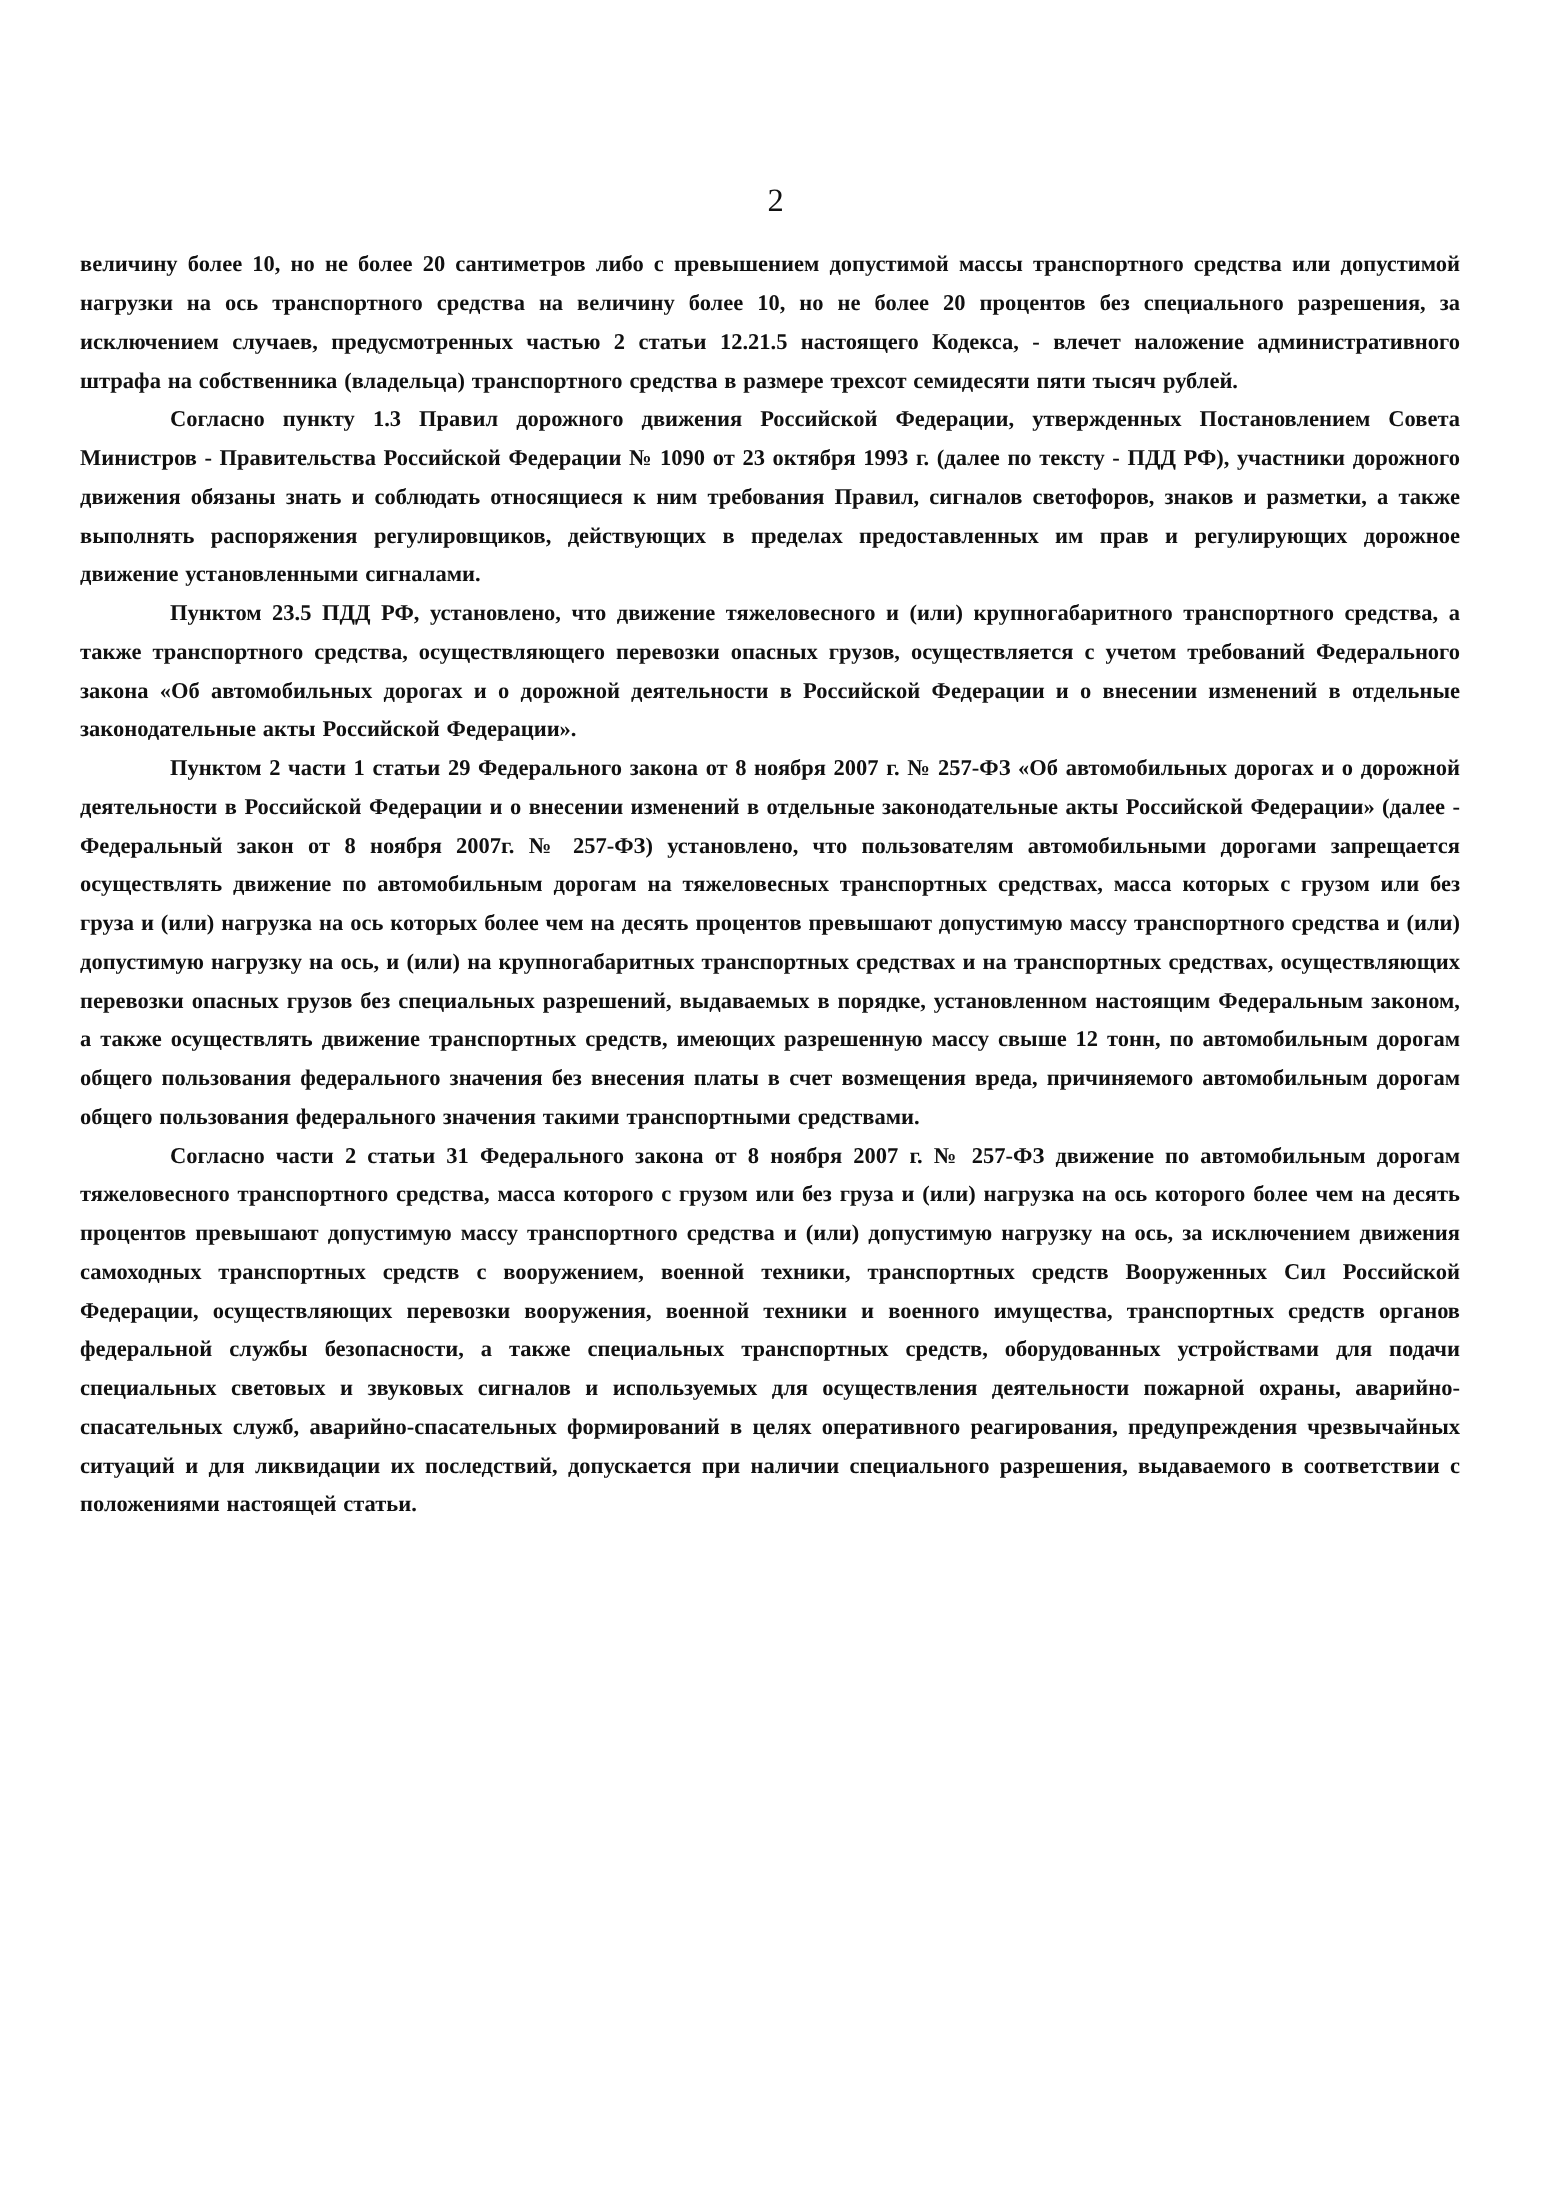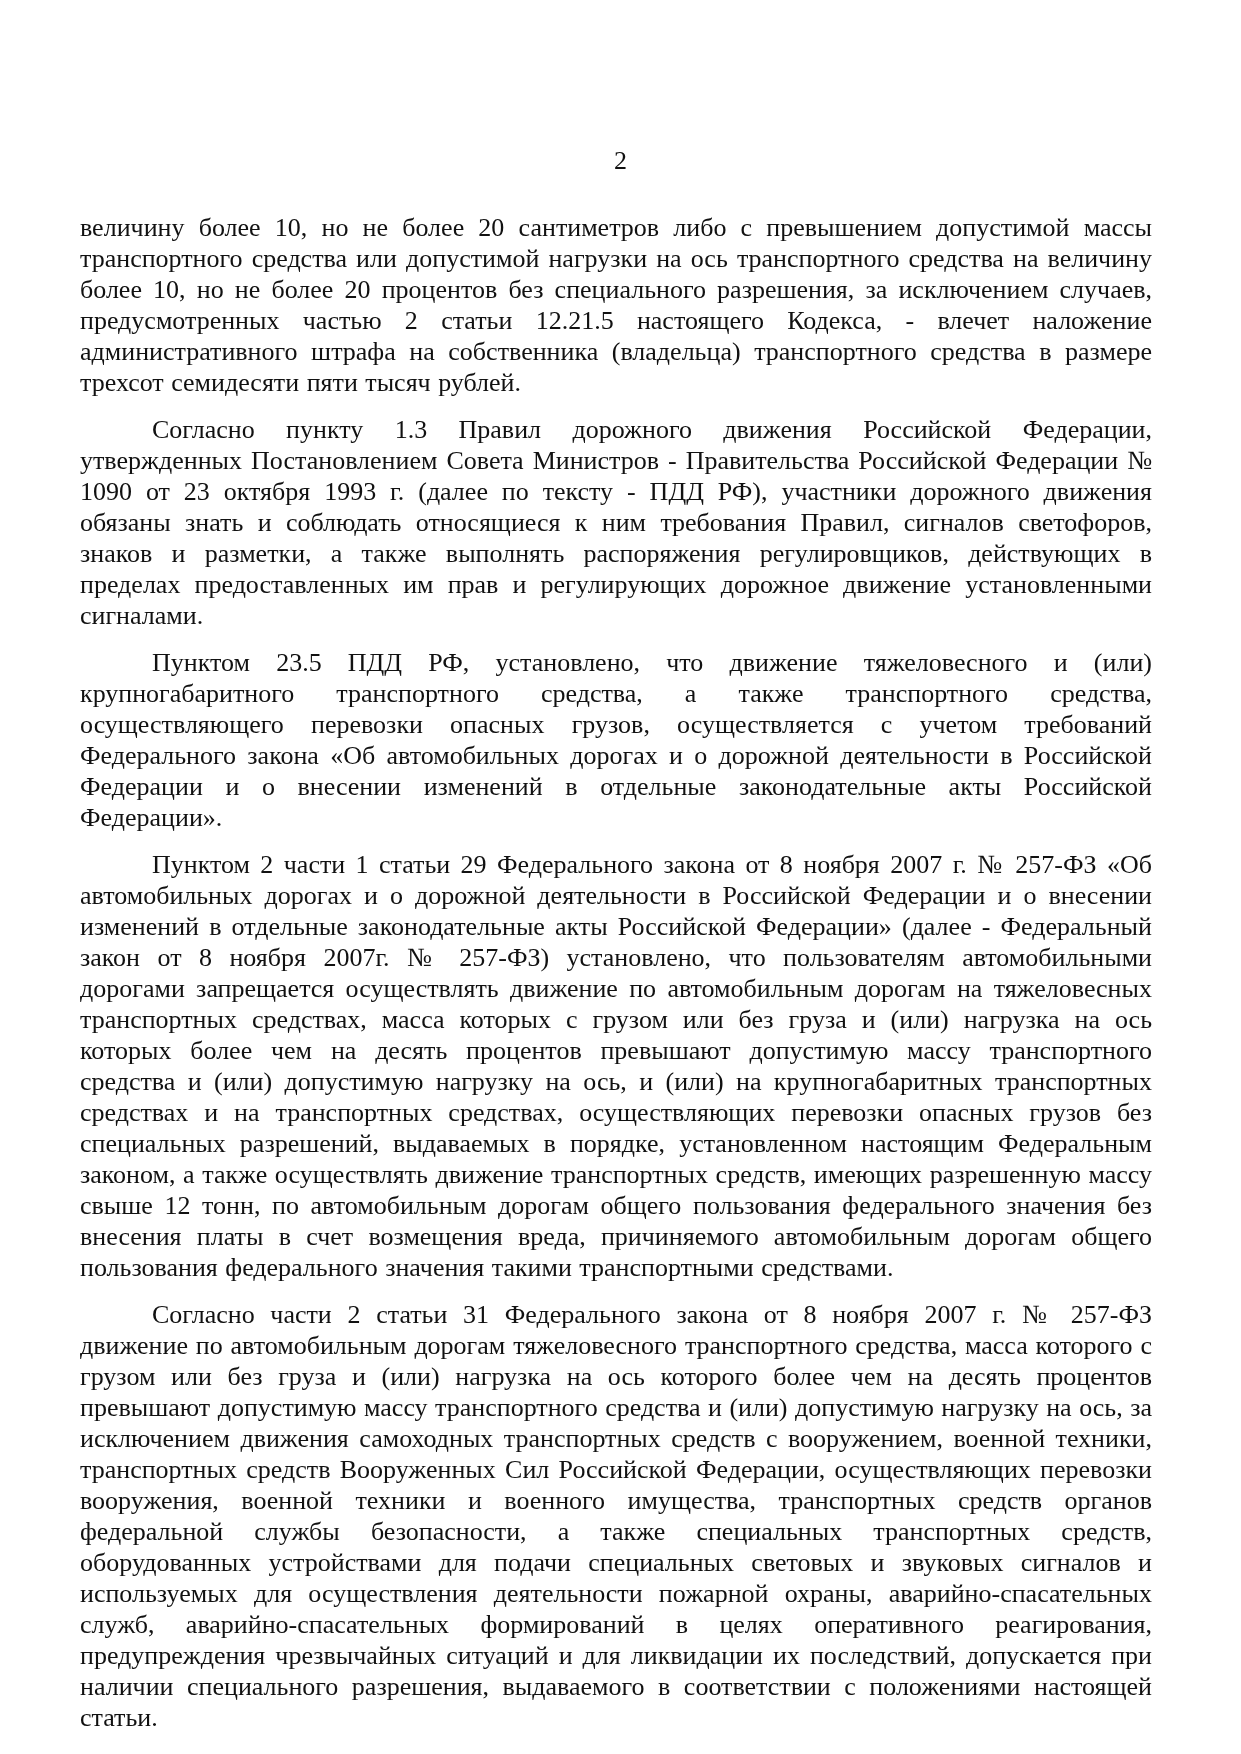--- a/index.html
+++ b/index.html
@@ -26,27 +26,28 @@
     line-height: 30px;
     color: #111111;
   }
   .content {
     position: absolute;
     top: 196px;
     left: 64px;
     width: 1104px;
   }
   .content p {
-    margin: 16px;
+    margin: 0;
     padding: 0;
-    font-size: 26px;
+    font-size: 18px;
     line-height: 31px;
     text-align: justify;
     text-indent: 72px;
     word-spacing: 1px;
+    font-weight: bold;
   }
   .content p.no-indent {
     text-indent: 0;
   }
 </style>
 </head>
 <body>
 
 <div class="page">
   <div class="page-number">2</div>

